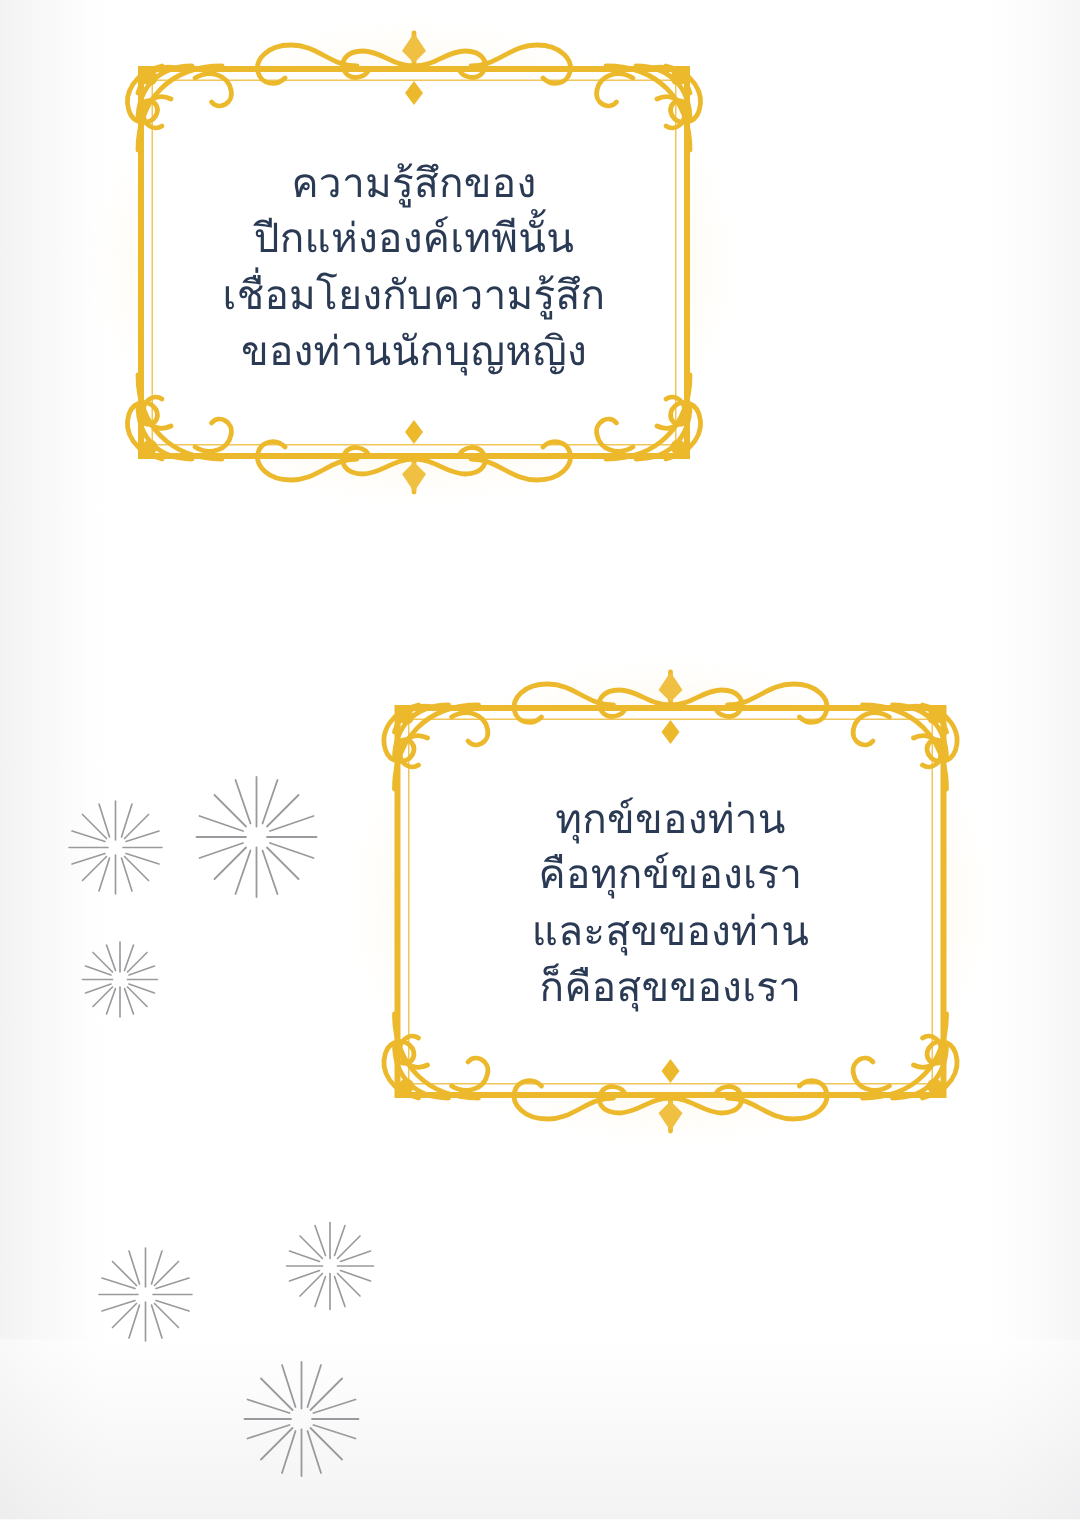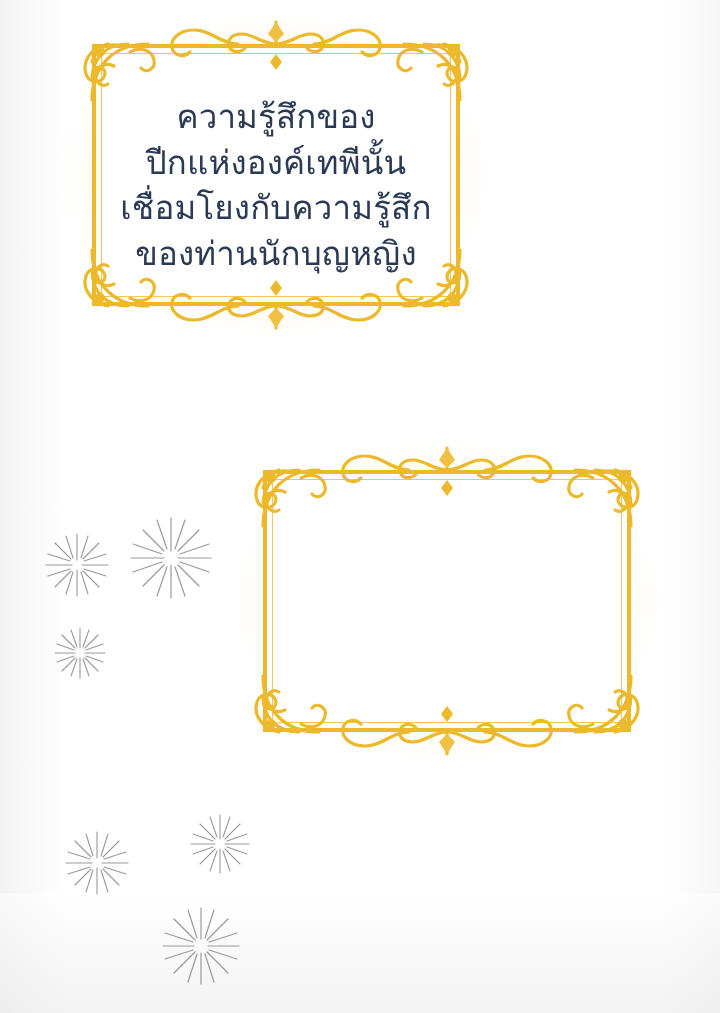--- a/index.html
+++ b/index.html
@@ -74,21 +74,21 @@
     left: 0; right: 0;
     text-align: center;
     color: #2a3a54;
     font-family: "DejaVu Sans", sans-serif;
     line-height: 1.38;
     white-space: pre-line;
     letter-spacing: .2px;
   }
 
   #frame-1 { left: 92px; top: 44px; width: 368px; height: 262px; }
-  #frame-1 .text { top: 50px; font-size: 33px; }
+  #frame-1 .text { top: 60px; font-size: 27px; }
 
   #frame-2 { left: 263px; top: 470px; width: 368px; height: 262px; }
   #frame-2 .text { top: 58px; font-size: 27px; }
 
   
   .sparkle { position: absolute; }
   .sparkle svg { display: block; overflow: visible; }
 </style>
 </head>
 <body>
@@ -201,20 +201,24 @@
       <path d="M224 50 l6 8 -6 8 -6 -8 z" fill="#edb92c" stroke="none"></path>
       <path d="M224 292 l6 -8 -6 -8 -6 8 z" fill="#edb92c" stroke="none"></path>
     </g>
     <g fill="#edb92c">
       <circle cx="48" cy="48" r="5"></circle>
       <circle cx="400" cy="48" r="5"></circle>
       <circle cx="48" cy="294" r="5"></circle>
       <circle cx="400" cy="294" r="5"></circle>
     </g>
   </svg>
+  <div class="text">ทุกข์ของท่าน
+คือทุกข์ของเรา
+และสุขของท่าน
+ก็คือสุขของเรา</div>
 </div>
 
 <div class="sparkle" style="left:42px;  top:530px;">
   <svg width="70" height="70" viewBox="0 0 70 70">
       <g stroke="#9a9a9e" stroke-width="1.1" stroke-linecap="round" fill="none">
     <path d="M35 4 L35 30"></path>
         <path d="M35 66 L35 40"></path>
         <path d="M4 35 L30 35"></path>
         <path d="M66 35 L40 35"></path>
     <path d="M13 13 L29 29"></path>

